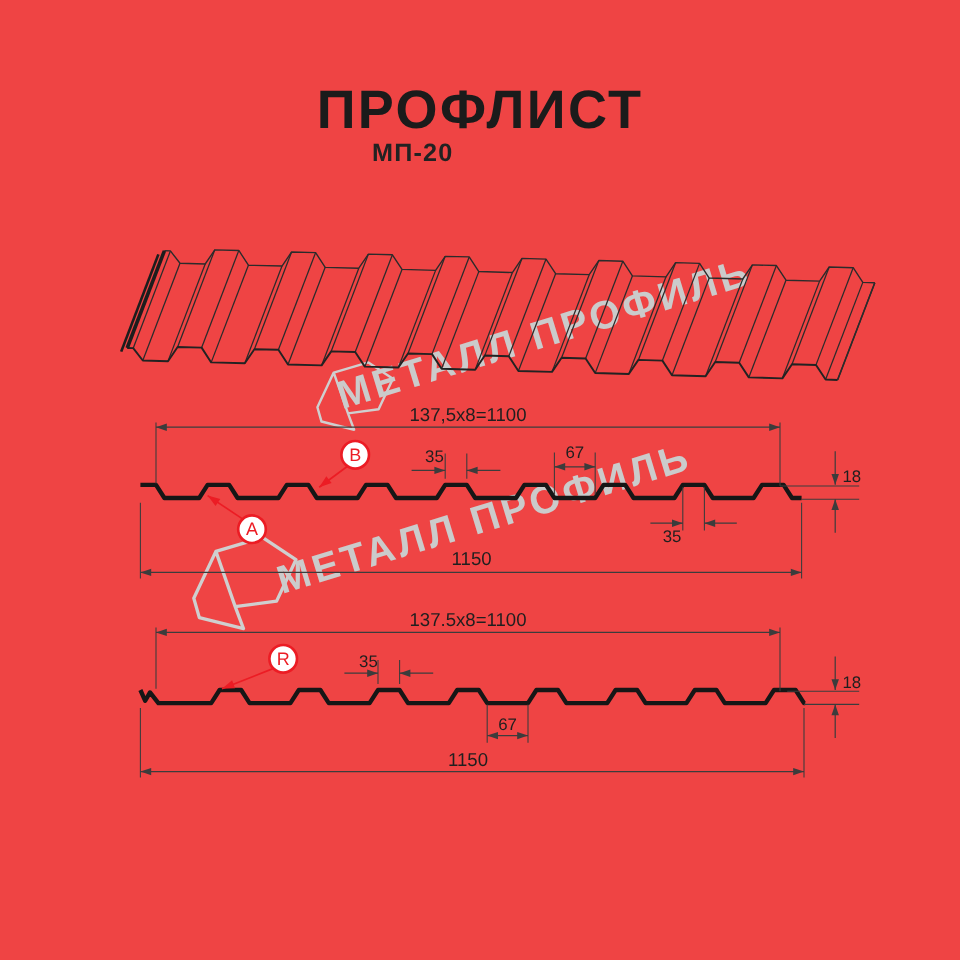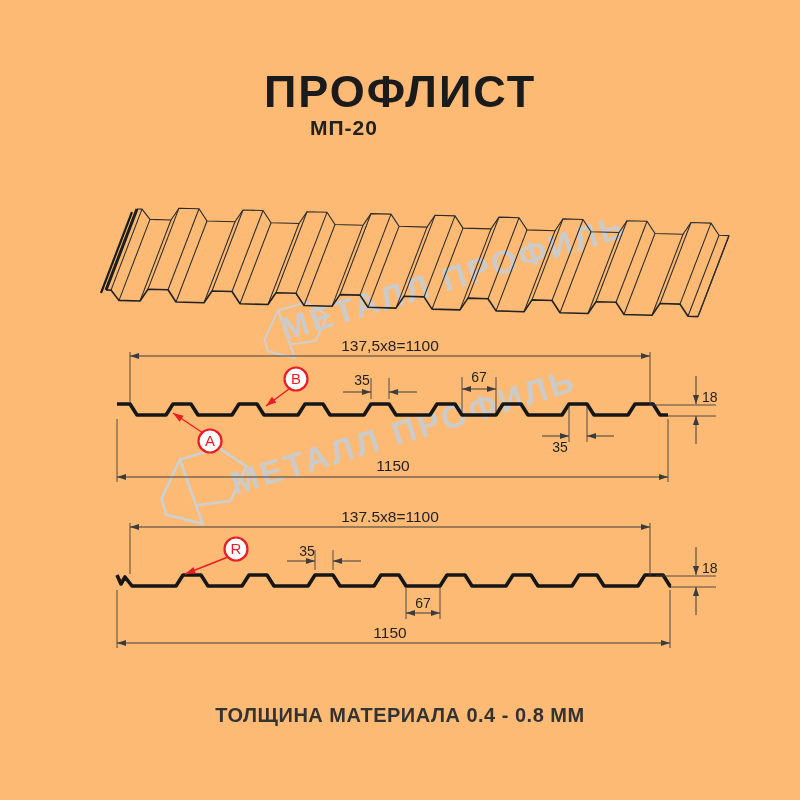--- a/index.html
+++ b/index.html
@@ -1,16 +1,16 @@
 <!DOCTYPE html>
 <html><head>
 <meta charset="utf-8">
 <style>
   html,body{margin:0;padding:0;background:#fff;}
-  .page{position:relative;width:800px;height:800px;background:#fdba74;overflow:hidden;
+  .page{position:relative;width:800px;height:800px;background:#ef4444;overflow:hidden;
         font-family:"Liberation Sans",sans-serif;}
   .title{position:absolute;top:66px;left:0;width:800px;text-align:center;
          font-size:45px;font-weight:800;letter-spacing:2px;color:#1b1b1b;}
   .subtitle{position:absolute;top:116px;left:0;width:688px;text-align:center;
             font-size:21px;font-weight:600;letter-spacing:1px;color:#222;}
   .footer{position:absolute;top:704px;left:0;width:800px;text-align:center;
           font-size:20px;font-weight:600;letter-spacing:.5px;color:#333;}
   svg.canvas{position:absolute;left:0;top:0;}
   .dim{font-size:14px;fill:#1f1f1f;}
   .dimL{font-size:15.5px;}
@@ -166,14 +166,13 @@
       <text class="dim" x="423" y="608" text-anchor="middle">67</text>
       <text class="dim" x="702" y="573">18</text>
       <text class="dim dimL" x="390" y="638" text-anchor="middle">1150</text>
 
       <text class="redl" x="210" y="446">A</text>
       <text class="redl" x="296" y="384">B</text>
       <text class="redl" x="236" y="554">R</text>
     </g>
     </svg>
 
-  <div class="footer">ТОЛЩИНА МАТЕРИАЛА 0.4 - 0.8 ММ</div>
 </div>
 
 </body></html>

